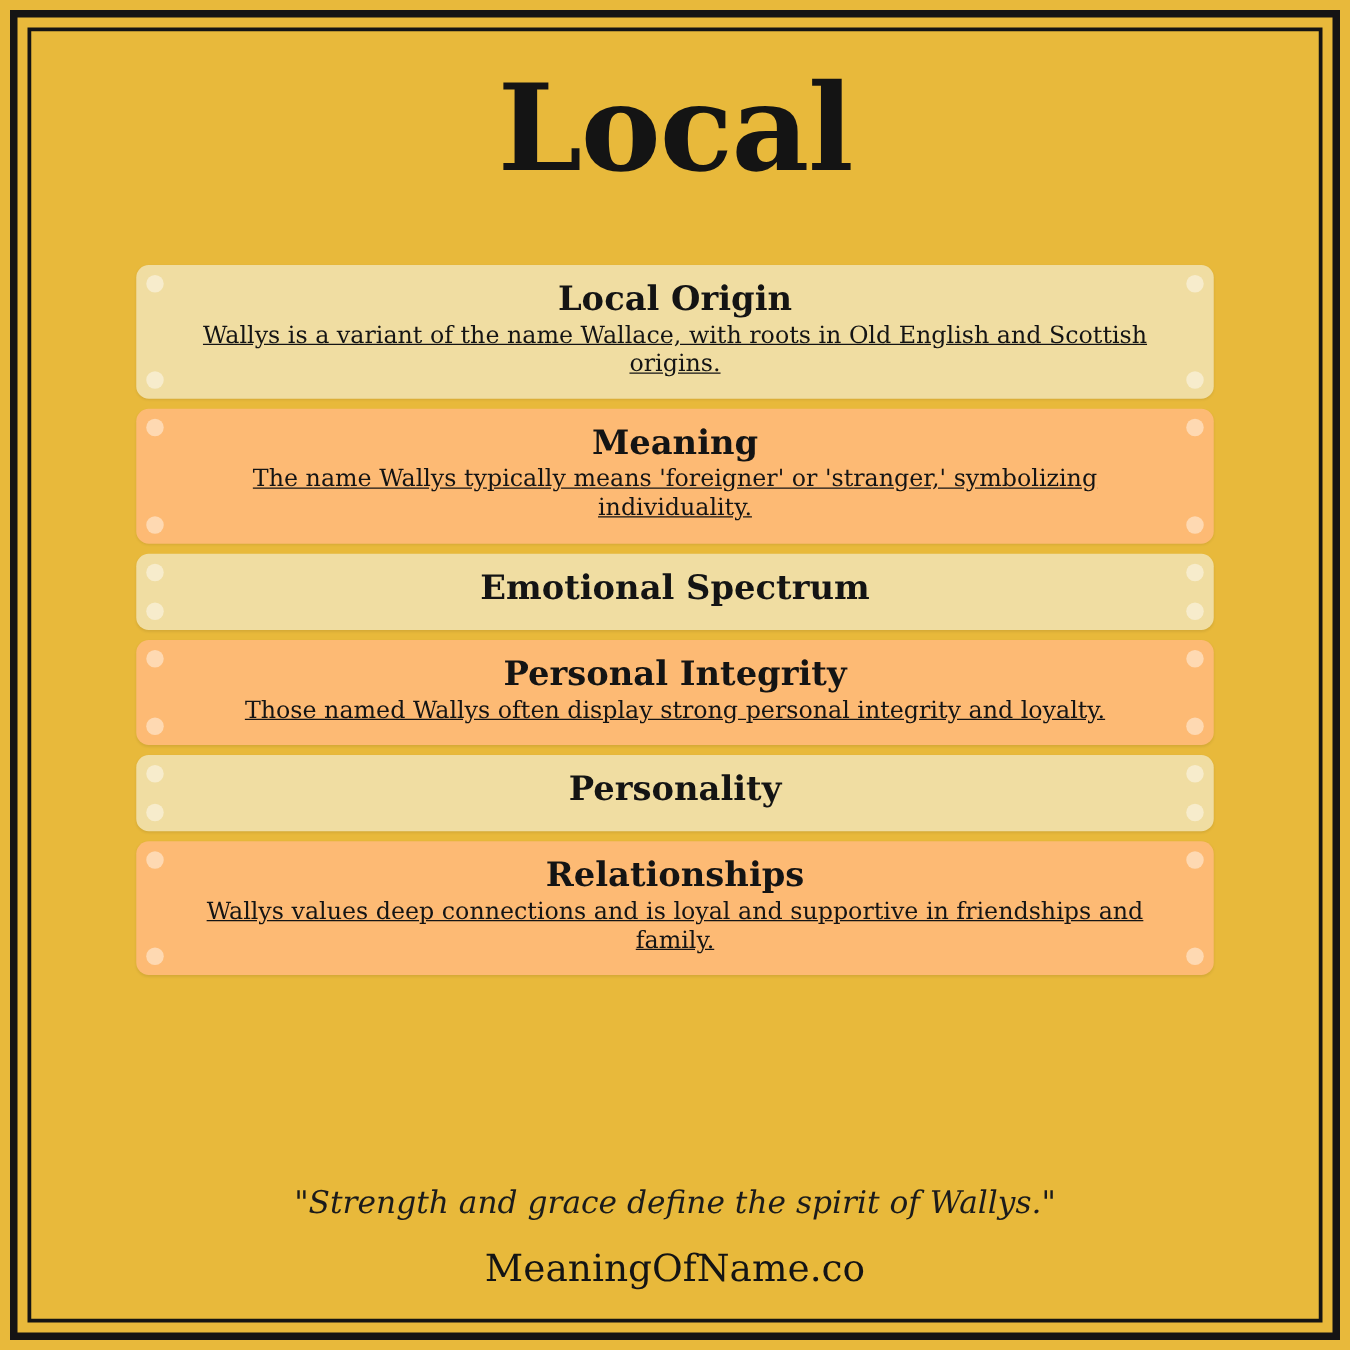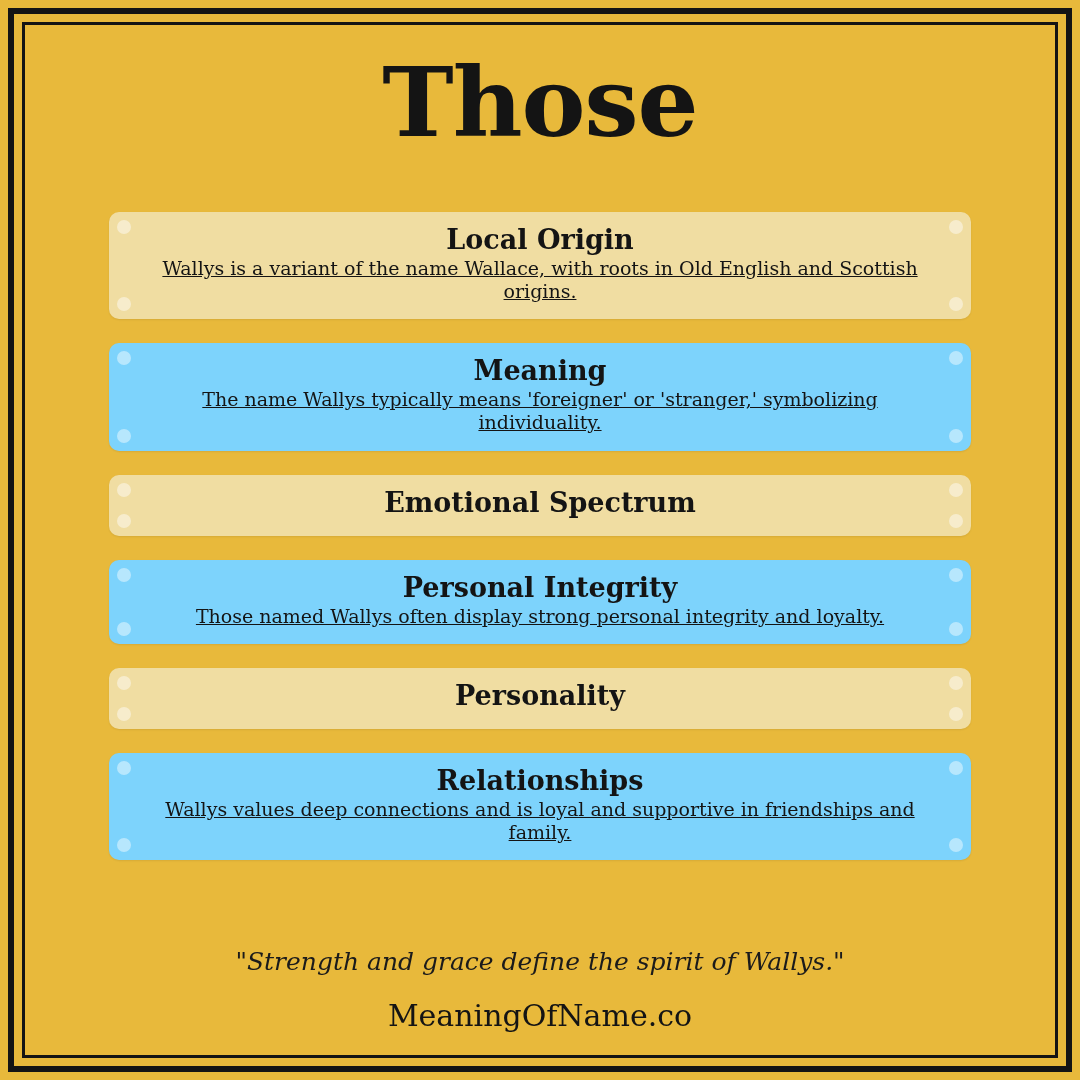--- a/index.html
+++ b/index.html
@@ -60,36 +60,36 @@
     letter-spacing: -1px;
     margin-top: 16px;
     margin-bottom: 10px;
     text-align: center;
   }
   .cards {
     width: 862px;
     margin-top: 48px;
     display: flex;
     flex-direction: column;
-    gap: 24px;
+    gap: 8px;
     justify-content: flex-end;
   }
   .card {
     position: relative;
     border-radius: 10px;
     padding: 12px 30px 16px 30px;
     box-sizing: border-box;
     text-align: center;
     box-shadow: 0 1px 2px rgba(0,0,0,0.08);
   }
   .card.light {
     background: #f0dda2;
   }
   .card.dark {
-    background: #7dd3fc;
+    background: #fdba74;
   }
   .card::before,
   .card::after {
     content: "";
     position: absolute;
     top: 8px;
     width: 14px;
     height: 14px;
     border-radius: 50%;
     background: rgba(255,255,255,0.45);
@@ -149,21 +149,21 @@
 </style>
 </head>
 <body>
 
 <div class="poster">
   <div class="outer-border"></div>
   <div class="inner-border"></div>
 
   <div class="content">
 
-    <h1 class="title">Those</h1>
+    <h1 class="title">Local</h1>
 
     <div class="cards">
 
       <div class="card light">
         <span class="dot-bl"></span>
         <span class="dot-br"></span>
         <h2 class="card-title">Local Origin</h2>
         <p class="card-text">Wallys is a variant of the name Wallace, with roots in Old English and Scottish origins.</p>
       </div>
 

